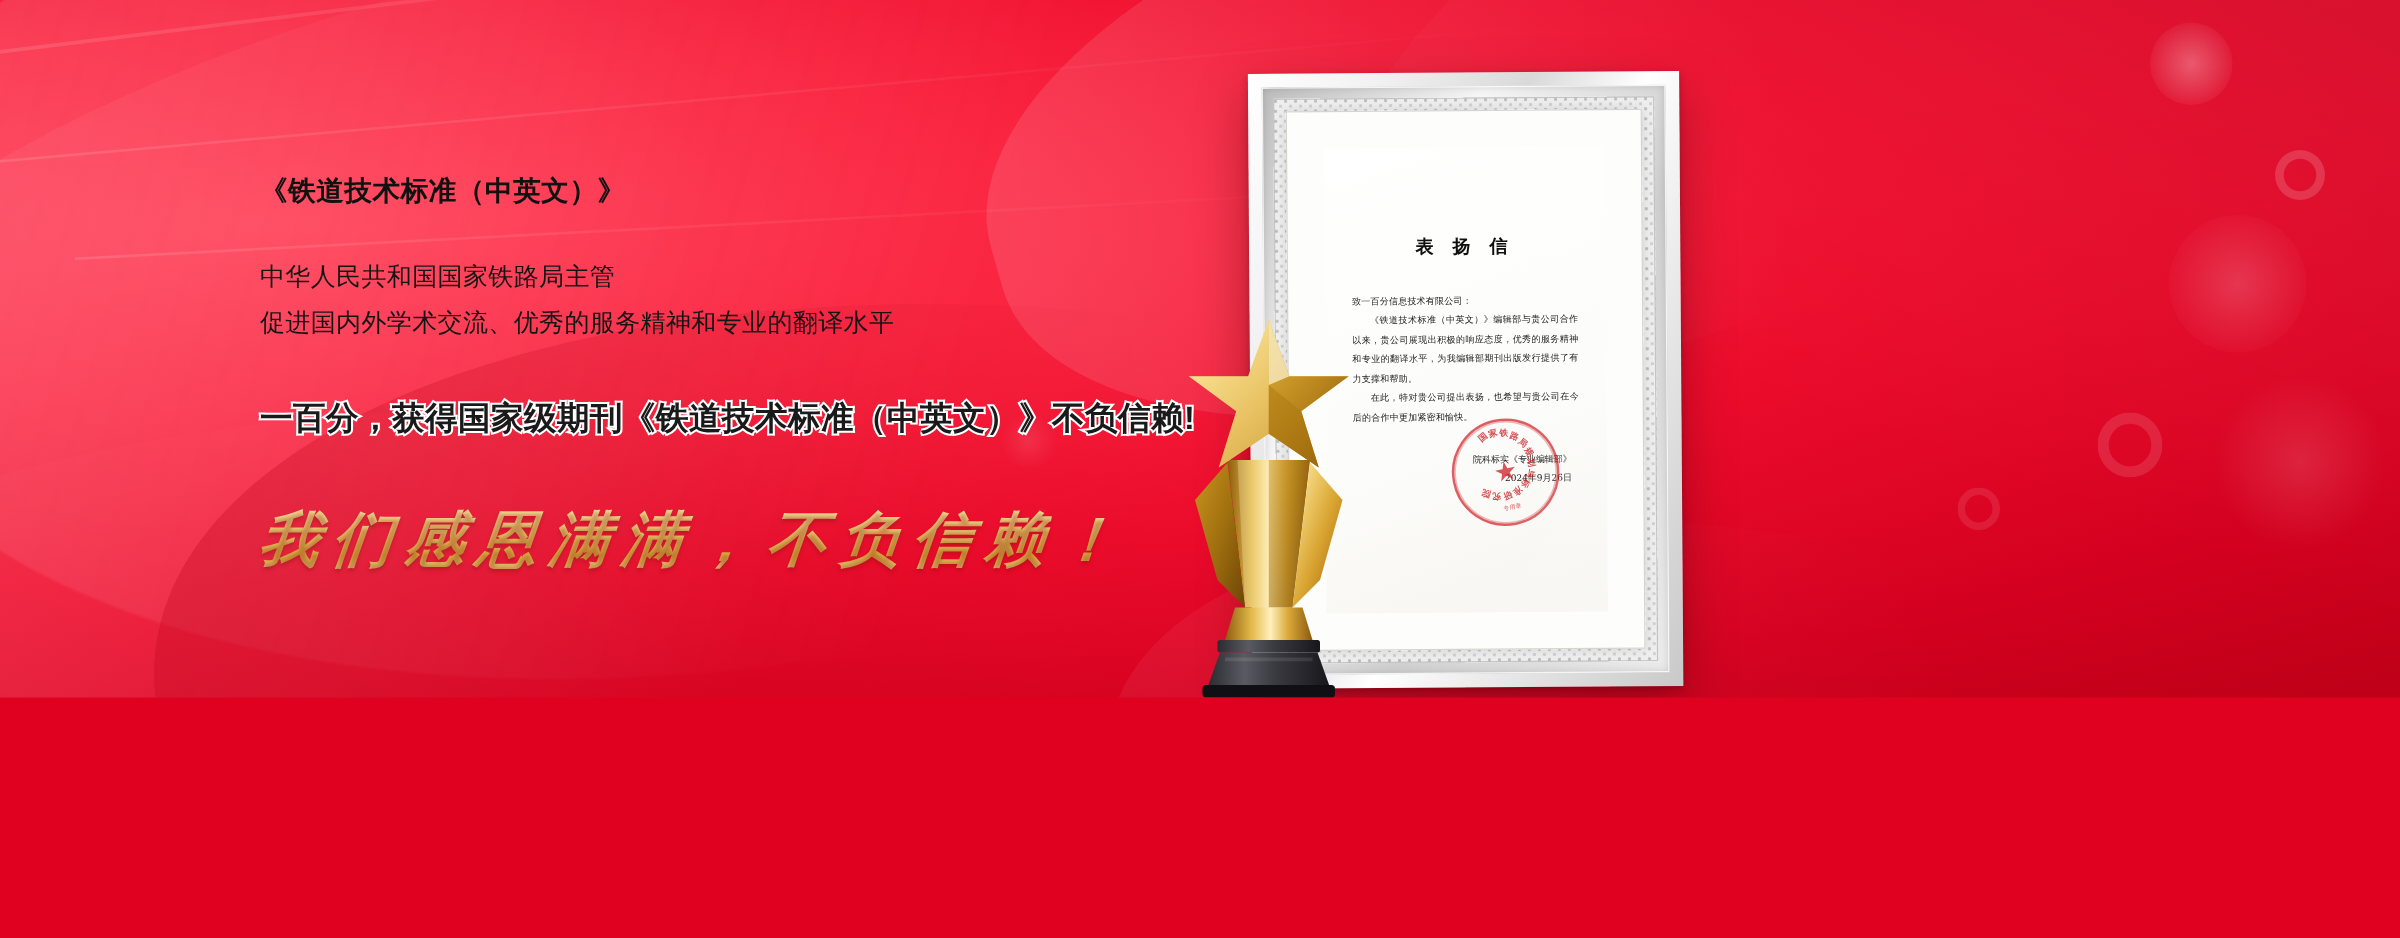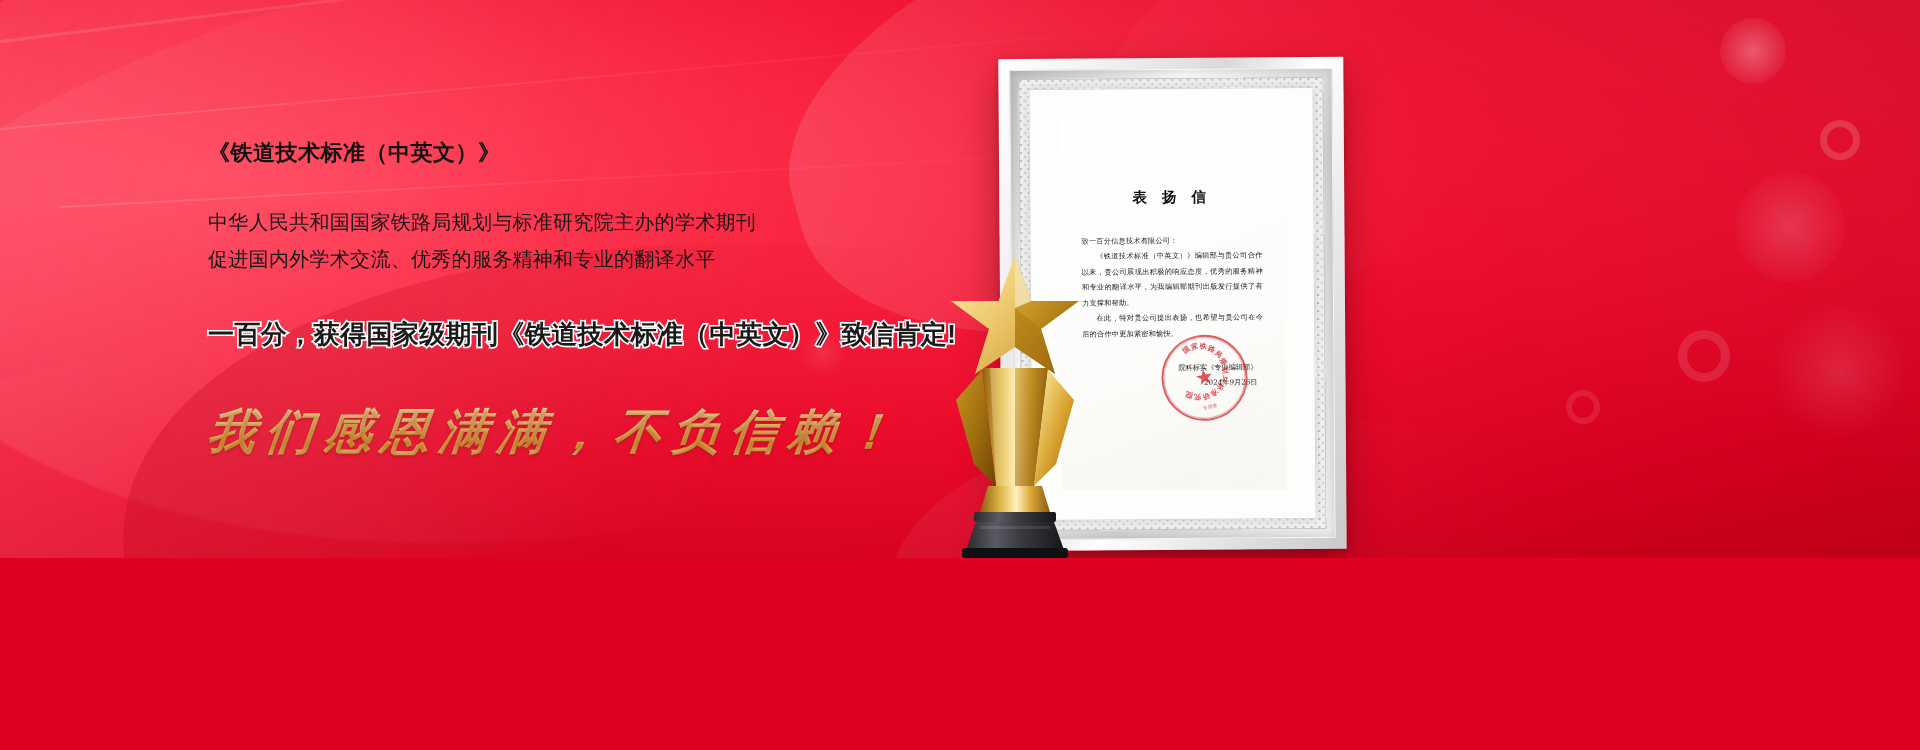--- a/index.html
+++ b/index.html
@@ -249,25 +249,25 @@
   <div class="bokeh" style="right:75px;top:172px;width:110px;height:110px;background:radial-gradient(circle,rgba(255,255,255,.17),rgba(255,255,255,.02) 72%);"></div>
   <div class="bokeh ring" style="right:190px;top:330px;width:52px;height:52px;box-shadow:inset 0 0 0 9px rgba(255,255,255,.12);"></div>
   <div class="bokeh" style="right:10px;top:300px;width:140px;height:140px;background:radial-gradient(circle,rgba(255,255,255,.12),rgba(255,255,255,0) 70%);"></div>
   <div class="bokeh ring" style="right:320px;top:390px;width:34px;height:34px;box-shadow:inset 0 0 0 6px rgba(255,255,255,.10);"></div>
   <div class="bokeh" style="left:800px;top:330px;width:46px;height:46px;background:radial-gradient(circle,rgba(255,255,255,.10),rgba(255,255,255,0) 70%);"></div>
 
   <div id="copy">
     <div class="journal-title">《铁道技术标准（中英文）》</div>
 
     <div class="bullets">
-      <div>中华人民共和国国家铁路局规划与标准研究院主办的学术期刊</div>
+      <div>中华人民共和国国家铁路局主管</div>
       <div>促进国内外学术交流、优秀的服务精神和专业的翻译水平</div>
     </div>
 
-    <div class="headline">一百分，获得国家级期刊《铁道技术标准（中英文）》致信肯定!</div>
+    <div class="headline">一百分，获得国家级期刊《铁道技术标准（中英文）》不负信赖!</div>
 
     <div class="calligraphy">我们感恩满满，不负信赖！</div>
   </div>
 
   <div id="floor-shadow"></div>
 
   <div id="trophy">
     <svg viewBox="0 0 170 310" width="170" height="310">
       <defs>
         <linearGradient id="gGold" x1="0" y1="0" x2="1" y2="1">

